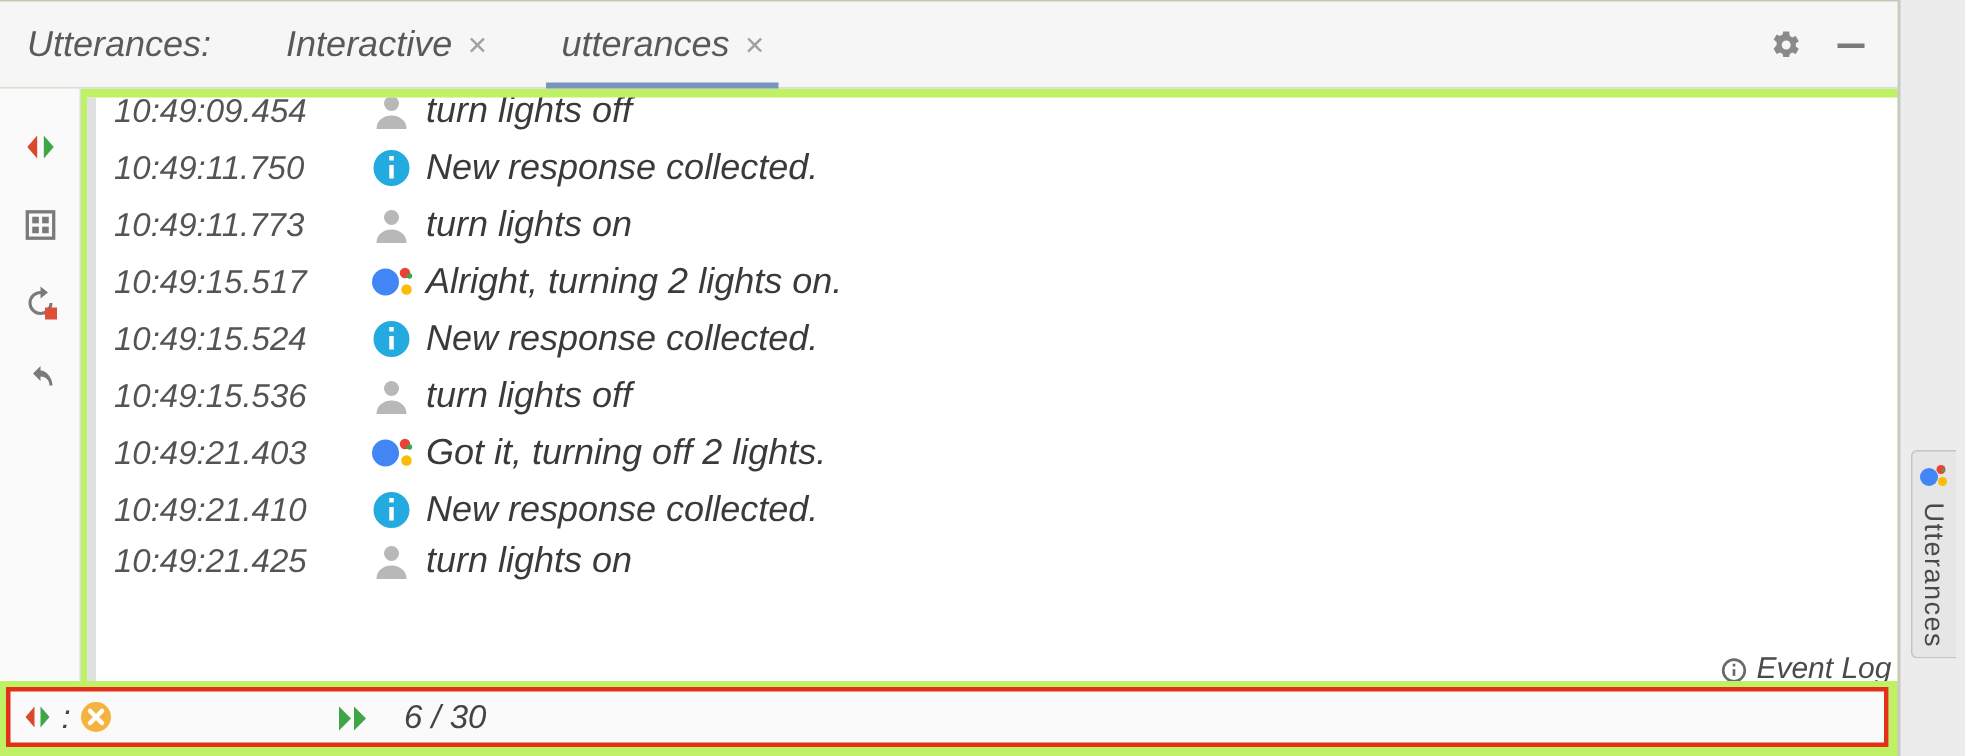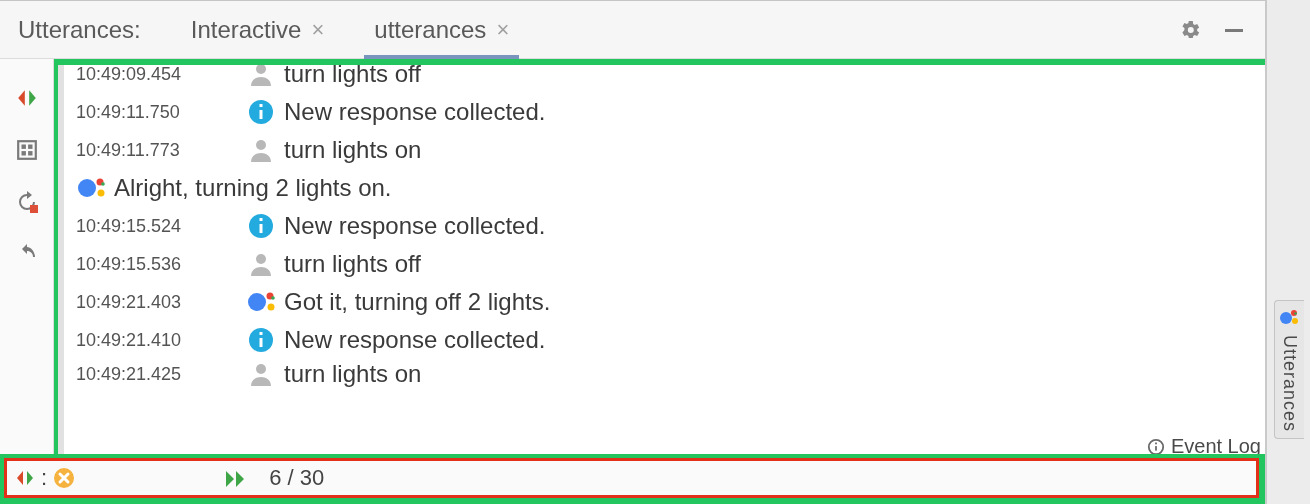--- a/index.html
+++ b/index.html
@@ -1,18 +1,18 @@
 <!DOCTYPE html>
 <html><head>
 <meta charset="utf-8">
 <style>
   * { box-sizing: border-box; margin: 0; padding: 0; }
   html, body { width: 1310px; height: 504px; overflow: hidden; font-family: "Helvetica Neue", Arial, sans-serif; background: #f2f2f2; }
   .wrap { display: flex; width: 100%; height: 100%; }
-  .main { flex: 1; display: flex; flex-direction: column; border-top: 1px solid #c5c5c5; background: #22c55e; border-right: 1px solid #c9c9c9;}
+  .main { flex: 1; display: flex; flex-direction: column; border-top: 1px solid #c5c5c5; background: #bef264; border-right: 1px solid #c9c9c9; font-style: italic;}
   .right-rail { width: 44px; background: #ececec; display: flex; flex-direction: column; align-items: center; border-left: 1px solid #c9c9c9; }
 
   
   .header { display: flex; align-items: center; height: 58px; padding: 0 18px; border-bottom: 1px solid #dcdcdc; background: #f6f6f6; }
   .header-title { font-size: 24px; color: #5a5a5a; margin-right: 40px; }
   .tab { display: flex; align-items: center; font-size: 24px; color: #595959; padding: 0 10px; height: 100%; position: relative; margin-right: 30px; text-align: right;}
   .tab.active::after { content:""; position:absolute; left:0; right:0; bottom:-1px; height:4px; background:#7a95bd; }
   .tab-close { margin-left: 10px; font-size: 22px; color:#a0a0a0; cursor:pointer; }
   .header-spacer { flex:1; }
   .header-actions { display:flex; gap:18px; align-items:center;}
@@ -20,21 +20,21 @@
 
   
   .body { flex:1; display:flex; overflow:hidden; position:relative;}
   .gutter { width:54px; border-right:1px solid #dcdcdc; display:flex; flex-direction:column; align-items:center; padding-top:24px; gap:22px; background:#fafafa;}
   .gbtn { width:30px; height:30px; display:flex; align-items:center; justify-content:center; }
 
   .log { flex:1; padding:6px 0 0 4px; border-left:6px solid #e1e1e1; margin:6px 0 0 4px; overflow:hidden; background:#fff;}
   .row { display:flex; align-items:center; height:38px; padding-left:8px; font-size:24px; color:#3a3a3a; white-space:nowrap;}
   .row.cut0 { margin-top:-16px;}
   .row.cutL { height:30px; overflow:hidden;}
-  .ts { font-size:18px; color:#545454; width:170px; flex:none;}
+  .ts { font-size:22px; color:#545454; width:170px; flex:none;}
   .ico { width:30px; height:30px; flex:none; display:flex; align-items:center; justify-content:center; margin-right:8px;}
 
   
   .footer { height:40px; border:3px solid #e33018; margin:4px 6px 6px 4px; display:flex; align-items:center; padding:0 8px; font-size:22px; color:#444; background:#fafafa;}
   .progress { margin-left:150px;}
   .fpath { margin-left:160px;}
   .dotOrange { width:18px; height:18px; border-radius:50%; background:#f7a517; display:inline-block; margin-right:10px; vertical-align:middle;}
 
   
   .eventlog { position:absolute; right:4px; bottom:-4px; font-size:20px; color:#4a4a4a; display:flex; align-items:center; gap:6px;text-align:center;}
@@ -133,20 +133,21 @@
             <span class="ts">10:49:11.773</span>
             <span class="ico">
               <svg width="28" height="28" viewBox="0 0 28 28">
                 <circle cx="14" cy="9" r="5" fill="#b8b8b8"></circle>
                 <path d="M4 26c0-6 5-9 10-9s10 3 10 9" fill="#b8b8b8"></path>
               </svg>
             </span>
             <span>turn lights on</span>
           </div>
           <div class="row">
+            <span class="ts">10:49:15.517</span>
             <span class="ico">
               <svg width="30" height="26" viewBox="0 0 30 26">
                 <circle cx="11" cy="13" r="9" fill="#4285f4"></circle>
                 <circle cx="24" cy="7" r="3.5" fill="#ea4335"></circle>
                 <circle cx="25" cy="18" r="3.5" fill="#fbbc05"></circle>
                 <circle cx="27" cy="9" r="1.8" fill="#34a853"></circle>
               </svg>
             </span>
             <span>Alright, turning 2 lights on.</span>
           </div>

